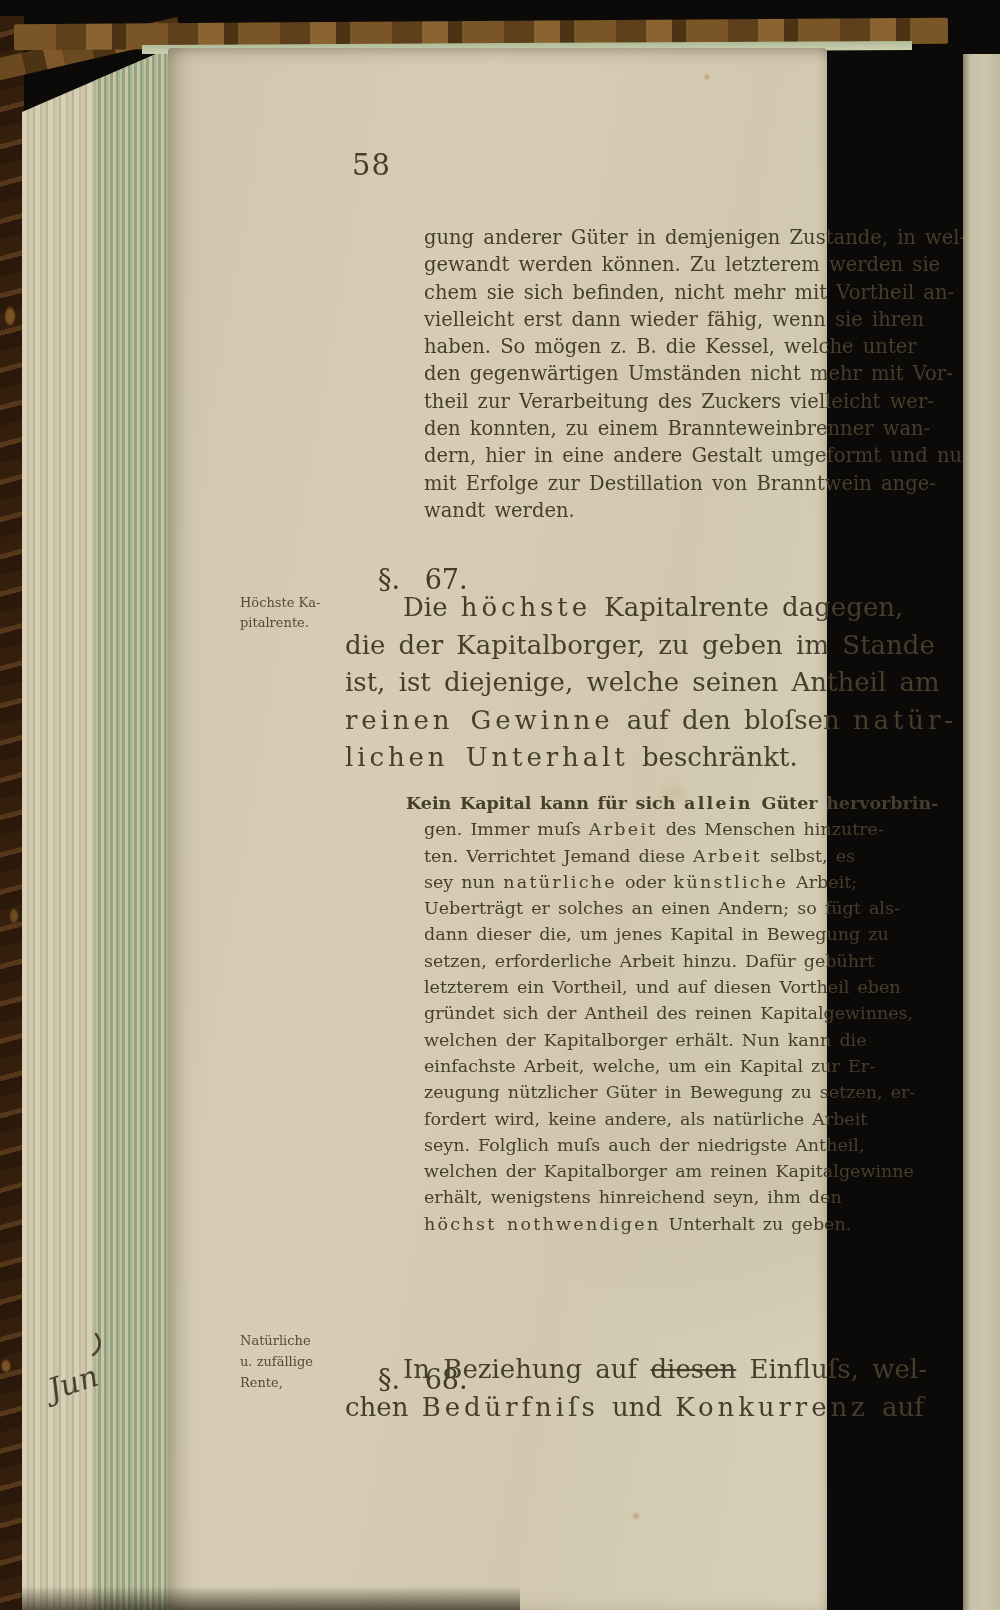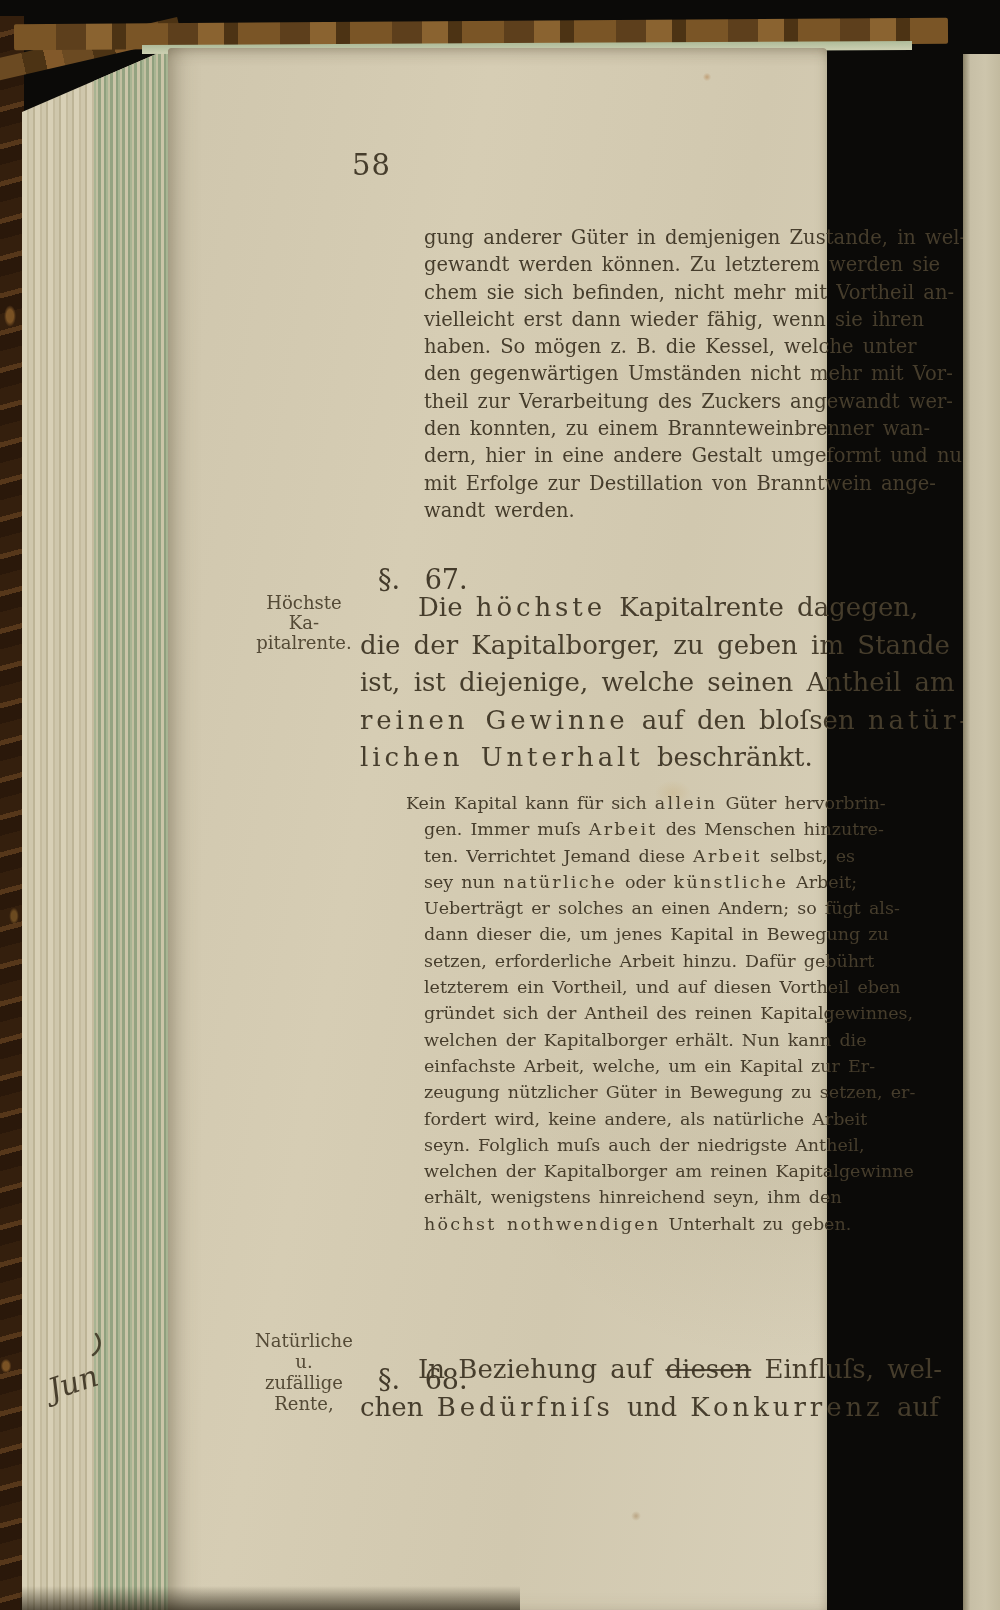--- a/index.html
+++ b/index.html
@@ -42,32 +42,32 @@
     background:linear-gradient(180deg, rgba(40,32,18,0), rgba(30,24,12,.65));}
   
   .ink{color:#463d2c;}
   .line{white-space:nowrap;}
   .pagenum{position:absolute;left:184px;top:100px;font-size:29px;letter-spacing:1px;}
   .para-cont{position:absolute;left:256px;top:176px;width:539px;
     font-size:19.5px;line-height:27.3px;word-spacing:3px;}
   .heading{position:absolute;left:210px;width:570px;text-align:left;
     font-size:27px;color:#443b2b;word-spacing:16px;}
   .h67{top:516px;} .h68{top:1316px;}
-  .margin-note{position:absolute;left:86px;width:100px;text-align:center;
-    font-size:18px;line-height:20px;color:#544a36;}
+  .margin-note{position:absolute;left:72px;width:100px;
+    font-size:13px;line-height:20px;color:#544a36;}
   .margin-note .line{white-space:normal;}
   .mn1{top:545px;} .mn2{top:1282px;line-height:21px;}
-  .para-large{position:absolute;left:192px;width:600px;
+  .para-large{position:absolute;left:177px;width:600px;
     font-size:26px;line-height:37.5px;word-spacing:5px;}
   .pl67{top:541px;} .pl68{top:1303px;}
   .para-large .line:first-child{padding-left:58px;}
   .para-small{position:absolute;left:238px;top:742px;width:540px;
     font-size:17.5px;line-height:26.3px;word-spacing:2.5px;}
   .para-small .line{padding-left:18px;}
-  .para-small .line:first-child{padding-left:0;}
+  .para-small .line:first-child{padding-left:0;font-weight:bold;}
   .sp{letter-spacing:.15em;}
   .para-small .sp{letter-spacing:.13em;}
   .strike{text-decoration:line-through;text-decoration-thickness:2px;
     text-decoration-color:rgba(60,50,35,.85);}
   .handwriting{position:absolute;left:40px;top:1318px;width:90px;height:100px;}
 </style>
 </head>
 <body>
 
 <div class="book">
@@ -82,21 +82,21 @@
   <div class="page">
     <div class="pagenum ink">58</div>
 
     <div class="para-cont ink">
         <div class="line">gung anderer Güter in demjenigen Zustande, in wel-</div>
         <div class="line">gewandt werden können. Zu letzterem werden sie</div>
         <div class="line">chem sie sich befinden, nicht mehr mit Vortheil an-</div>
         <div class="line">vielleicht erst dann wieder fähig, wenn sie ihren</div>
         <div class="line">haben. So mögen z. B. die Kessel, welche unter</div>
         <div class="line">den gegenwärtigen Umständen nicht mehr mit Vor-</div>
-        <div class="line">theil zur Verarbeitung des Zuckers angewandt wer-</div>
+        <div class="line">theil zur Verarbeitung des Zuckers vielleicht wer-</div>
         <div class="line">den konnten, zu einem Brannteweinbrenner wan-</div>
         <div class="line">dern, hier in eine andere Gestalt umgeformt und nun</div>
         <div class="line">mit Erfolge zur Destillation von Branntwein ange-</div>
         <div class="line">wandt werden.</div>
       </div>
 
     <div class="heading h67">§. 67.</div>
     <div class="margin-note mn1">
         <div class="line">Höchste Ka-</div>
         <div class="line">pitalrente.</div>

